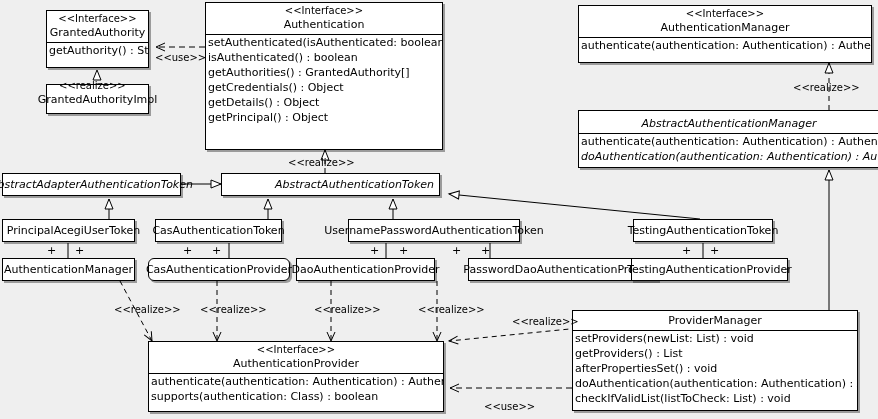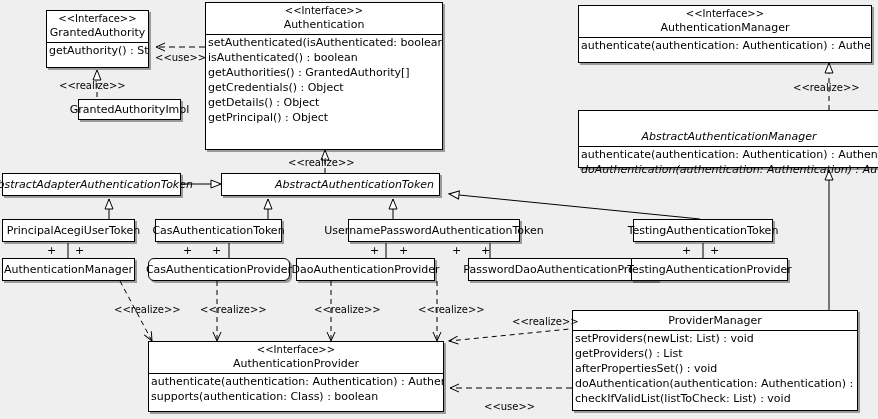--- a/index.html
+++ b/index.html
@@ -154,21 +154,21 @@
     <div class="hdr">
       <div class="stereo">&lt;&lt;Interface&gt;&gt;</div>
       <div class="cname">GrantedAuthority</div>
     </div>
     <div class="divider"></div>
     <div class="ops">
       <div class="op">getAuthority() : String</div>
     </div>
   </div>
 
-  <div class="node simple" style="left:46px; top:99px; width:103px; height:21px;margin-left:32px;">
+  <div class="node simple" style="left:46px; top:84px; width:103px; height:30px;">
     <div class="cname">GrantedAuthorityImpl</div>
   </div>
 
   <div class="node" style="left:205px; top:2px; width:238px; height:148px;">
     <div class="hdr">
       <div class="stereo">&lt;&lt;Interface&gt;&gt;</div>
       <div class="cname">Authentication</div>
     </div>
     <div class="divider"></div>
     <div class="ops">
@@ -186,21 +186,21 @@
       <div class="stereo">&lt;&lt;Interface&gt;&gt;</div>
       <div class="cname">AuthenticationManager</div>
     </div>
     <div class="divider"></div>
     <div class="ops">
       <div class="op">authenticate(authentication: Authentication) : Authentication</div>
     </div>
   </div>
 
   <div class="node" style="left:578px; top:110px; width:302px; height:58px;">
-    <div class="hdr" style="padding-top:18px;">
+    <div class="hdr" style="padding-top:5px;">
       <div class="cname abstract">AbstractAuthenticationManager</div>
     </div>
     <div class="divider"></div>
     <div class="ops">
       <div class="op">authenticate(authentication: Authentication) : Authentication</div>
       <div class="op abstract">doAuthentication(authentication: Authentication) : Authentication</div>
     </div>
   </div>
 
   <div class="node simple" style="left:2px; top:173px; width:179px; height:23px;">

